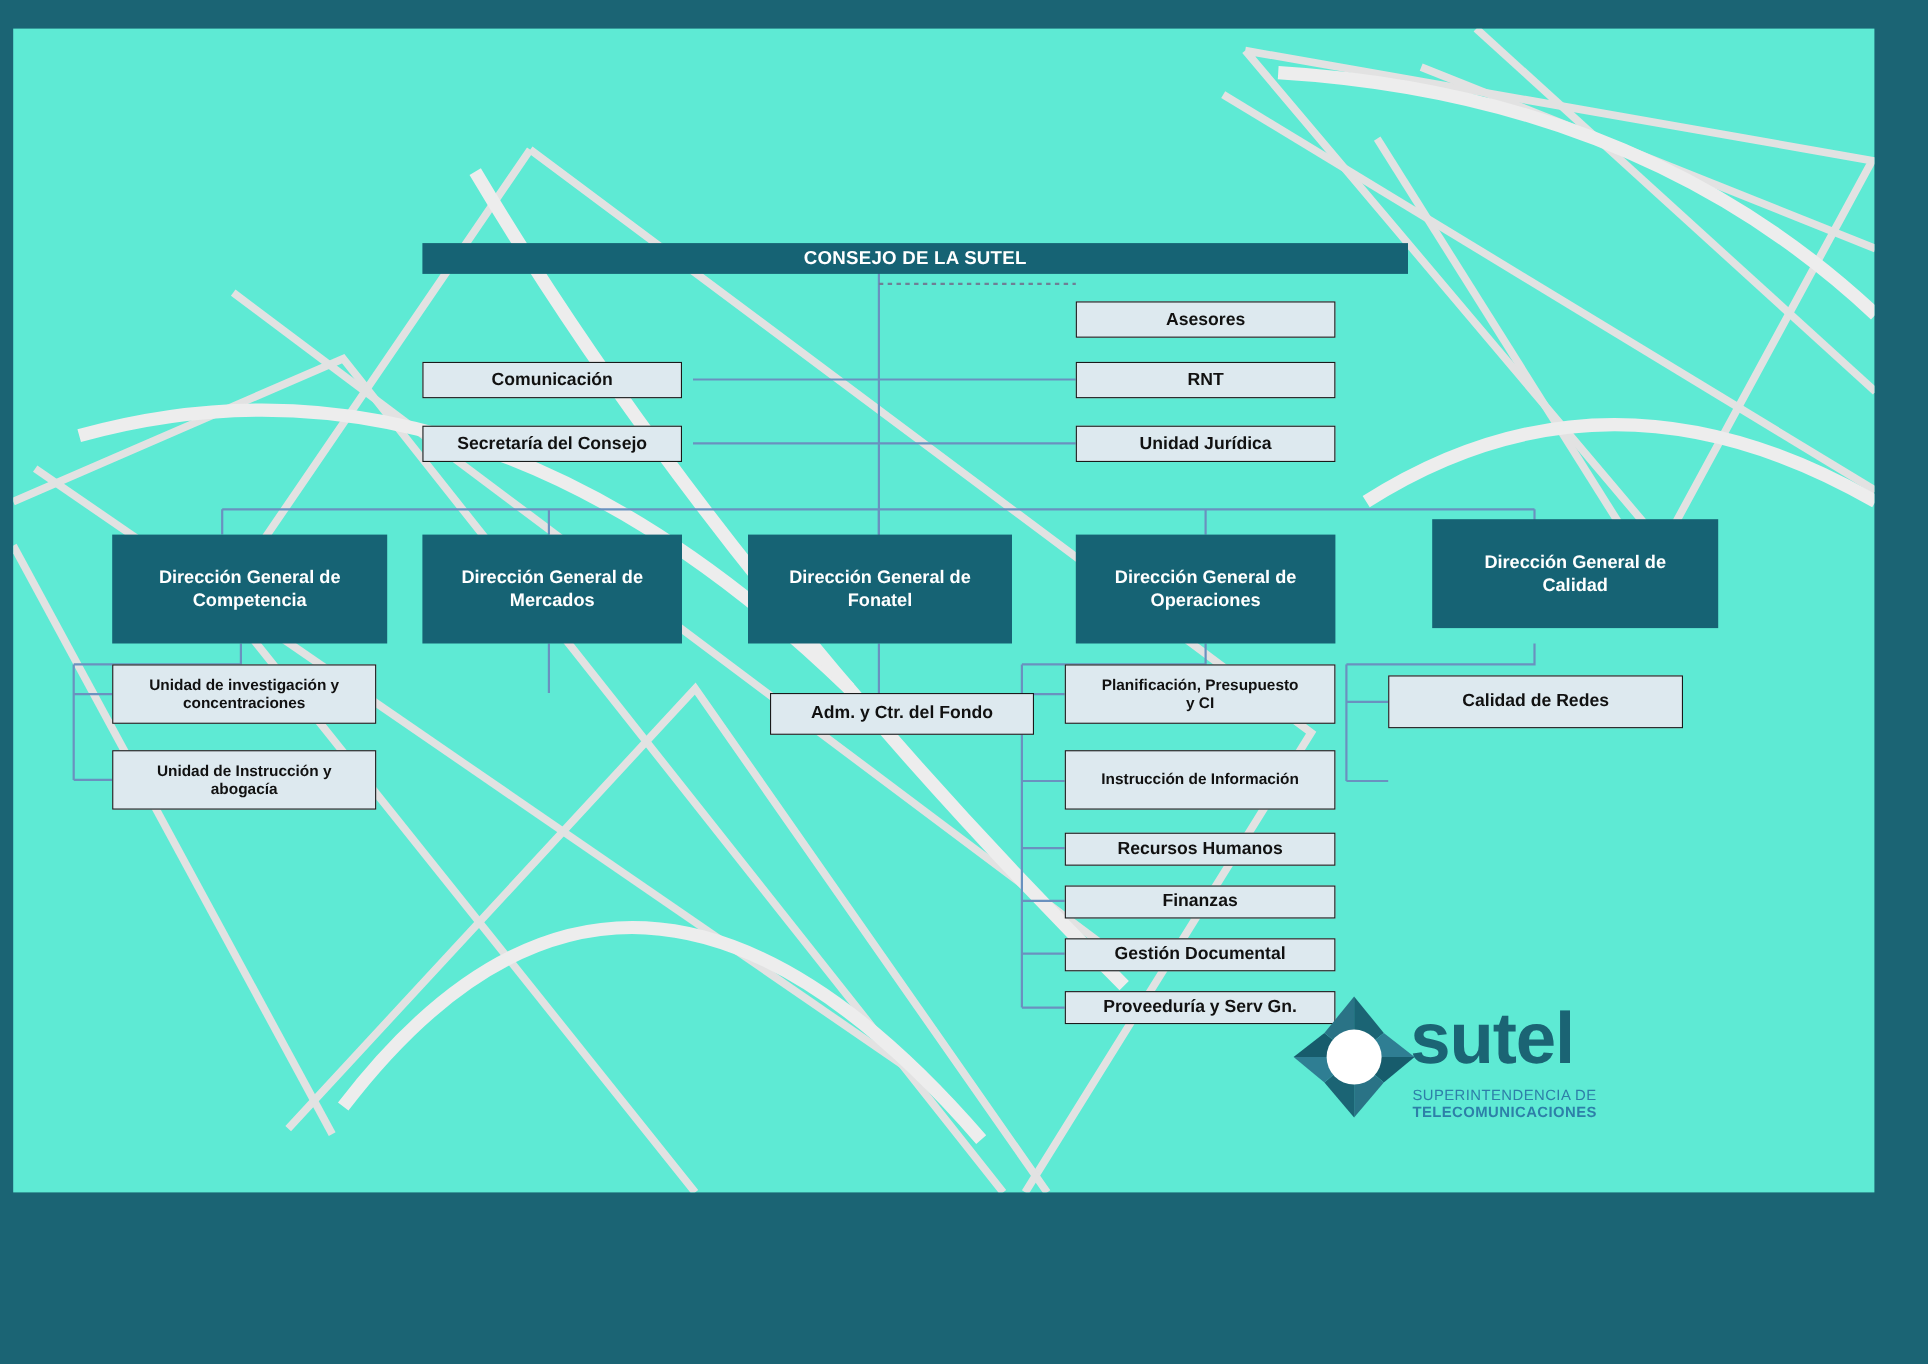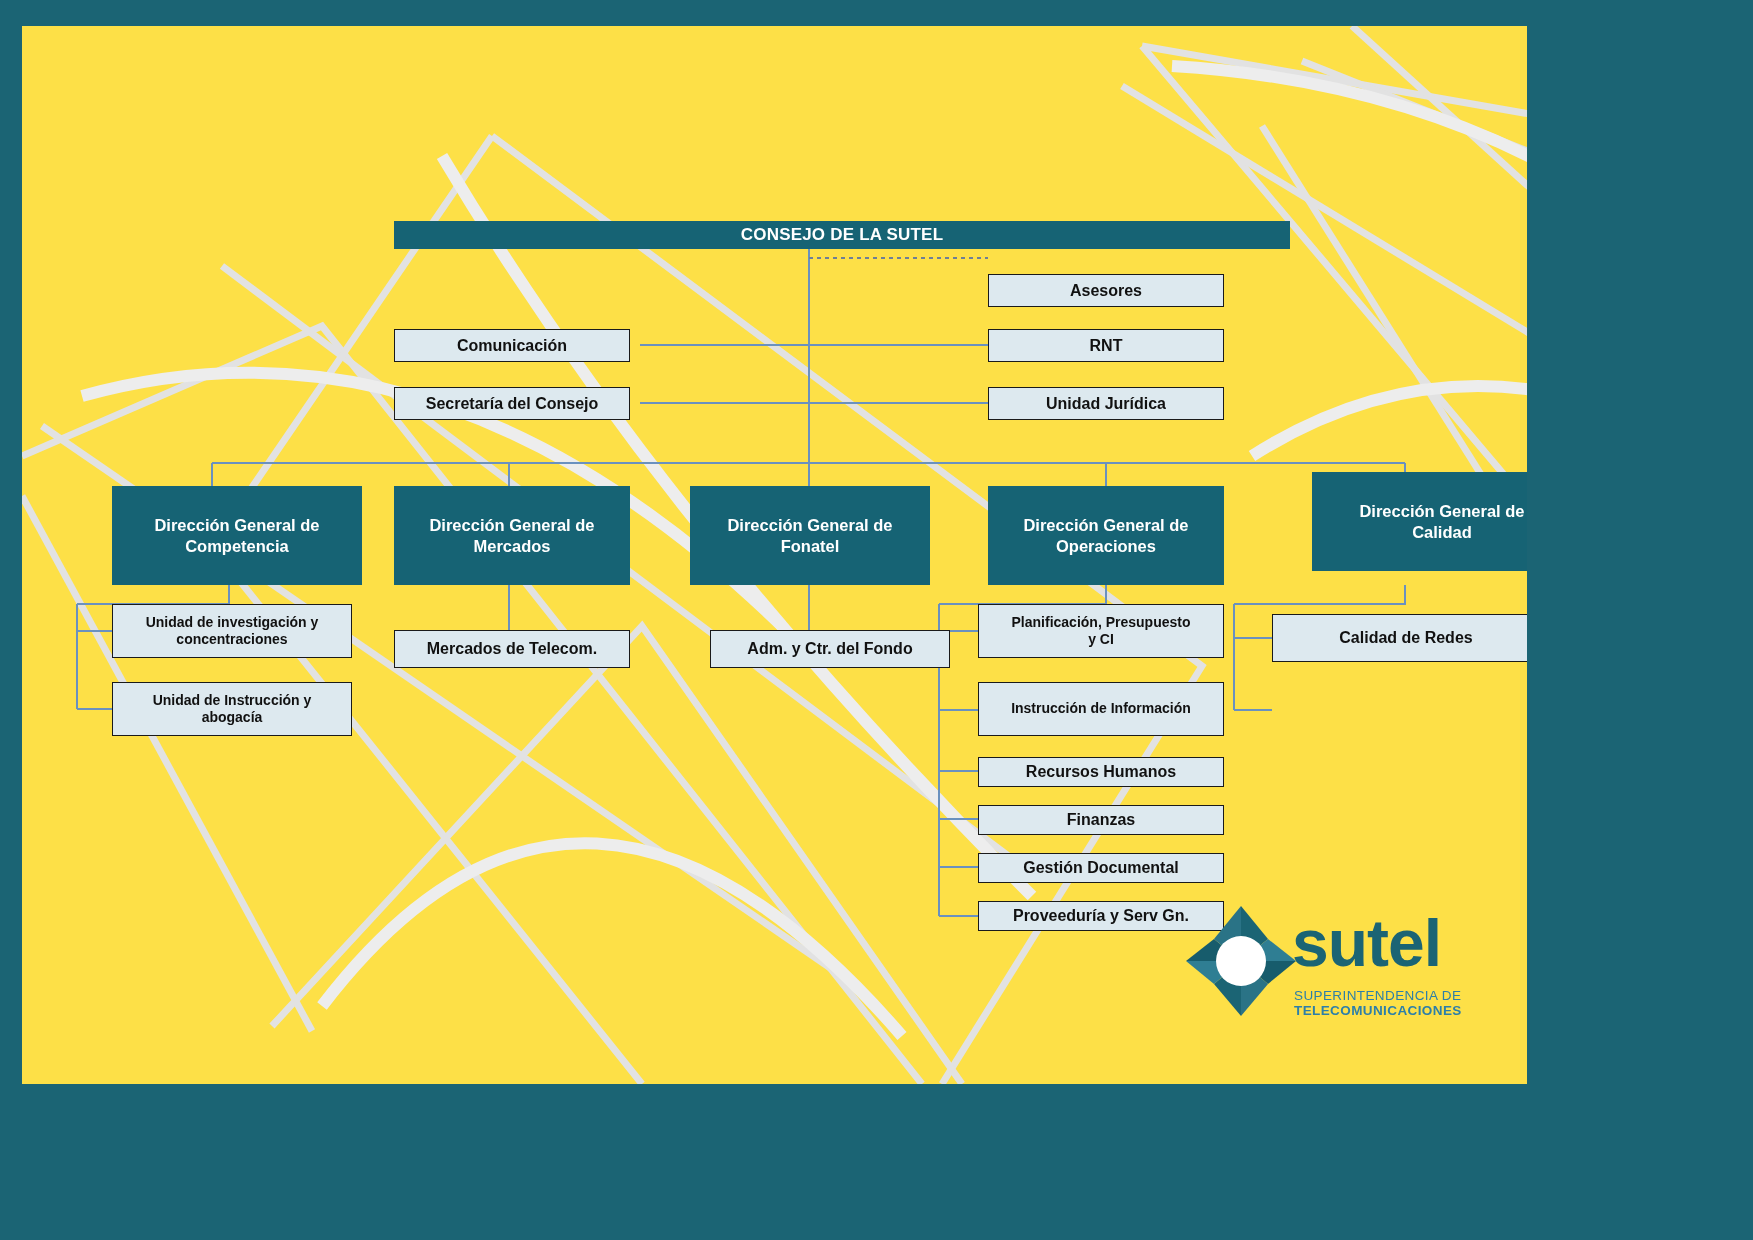--- a/index.html
+++ b/index.html
@@ -11,25 +11,25 @@
     width: 1753px;
     height: 1240px;
     background: #1b6474;
     font-family: "Liberation Sans", sans-serif;
     overflow: hidden;
   }
 
   
   #slide {
     position: absolute;
-    left: 22px;
+    left: 12px;
     top: 26px;
-    width: 1505px;
+    width: 1692px;
     height: 1058px;
-    background: #fde047;
+    background: #5eead4;
     overflow: hidden;
   }
 
   
   #bg-art {
     position: absolute;
     left: 0; top: 0;
     width: 1693px;
     height: 1058px;
     pointer-events: none;
@@ -238,23 +238,20 @@
     <div class="node unit small" style="left:90px; top:656px; width:240px; height:54px; flex-direction:column;">
       <span>Unidad de Instrucción y</span>
       <span>abogacía</span>
     </div>
 
     <div class="node division" style="left:372px; top:460px; width:236px; height:99px; flex-direction:column;">
       <span>Dirección General de</span>
       <span>Mercados</span>
     </div>
 
-    <div class="node unit" style="left:372px; top:604px; width:236px; height:38px;">
-      <span>Mercados de Telecom.</span>
-    </div>
 
     <div class="node division" style="left:668px; top:460px; width:240px; height:99px; flex-direction:column;">
       <span>Dirección General de</span>
       <span>Fonatel</span>
     </div>
 
     <div class="node unit" style="left:668px; top:604px; width:240px; height:38px;margin-left:20px;">
       <span>Adm. y Ctr. del Fondo</span>
     </div>
 

